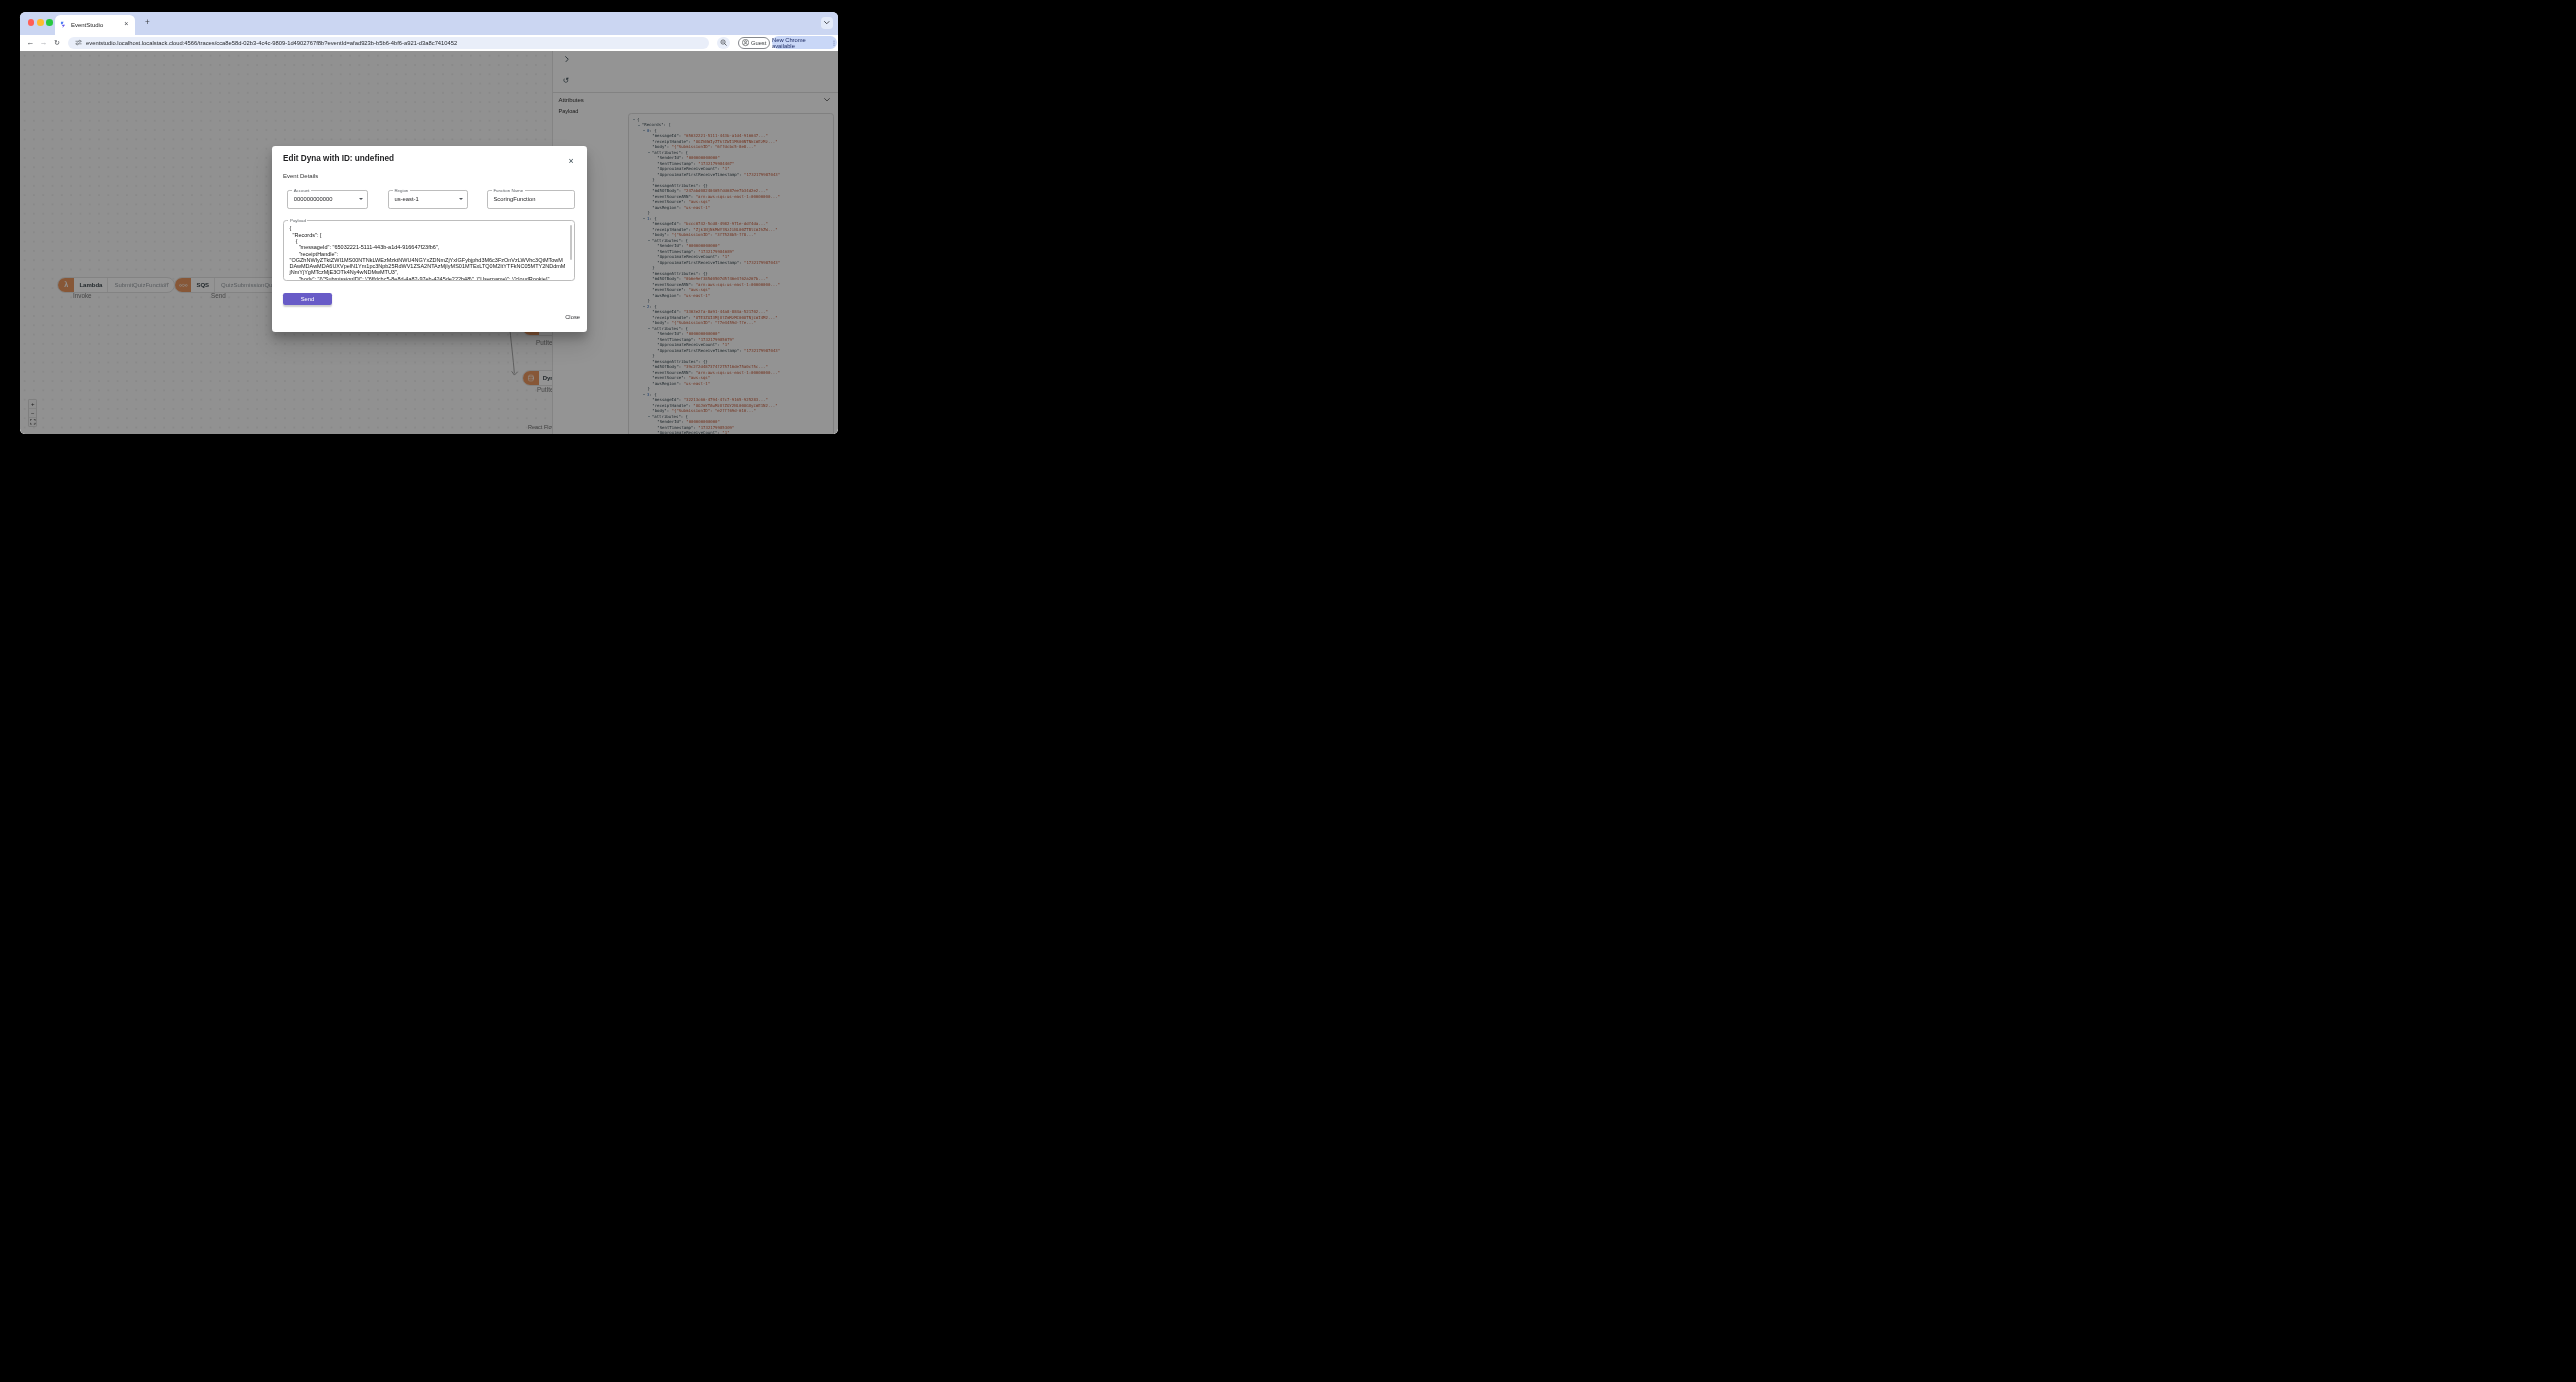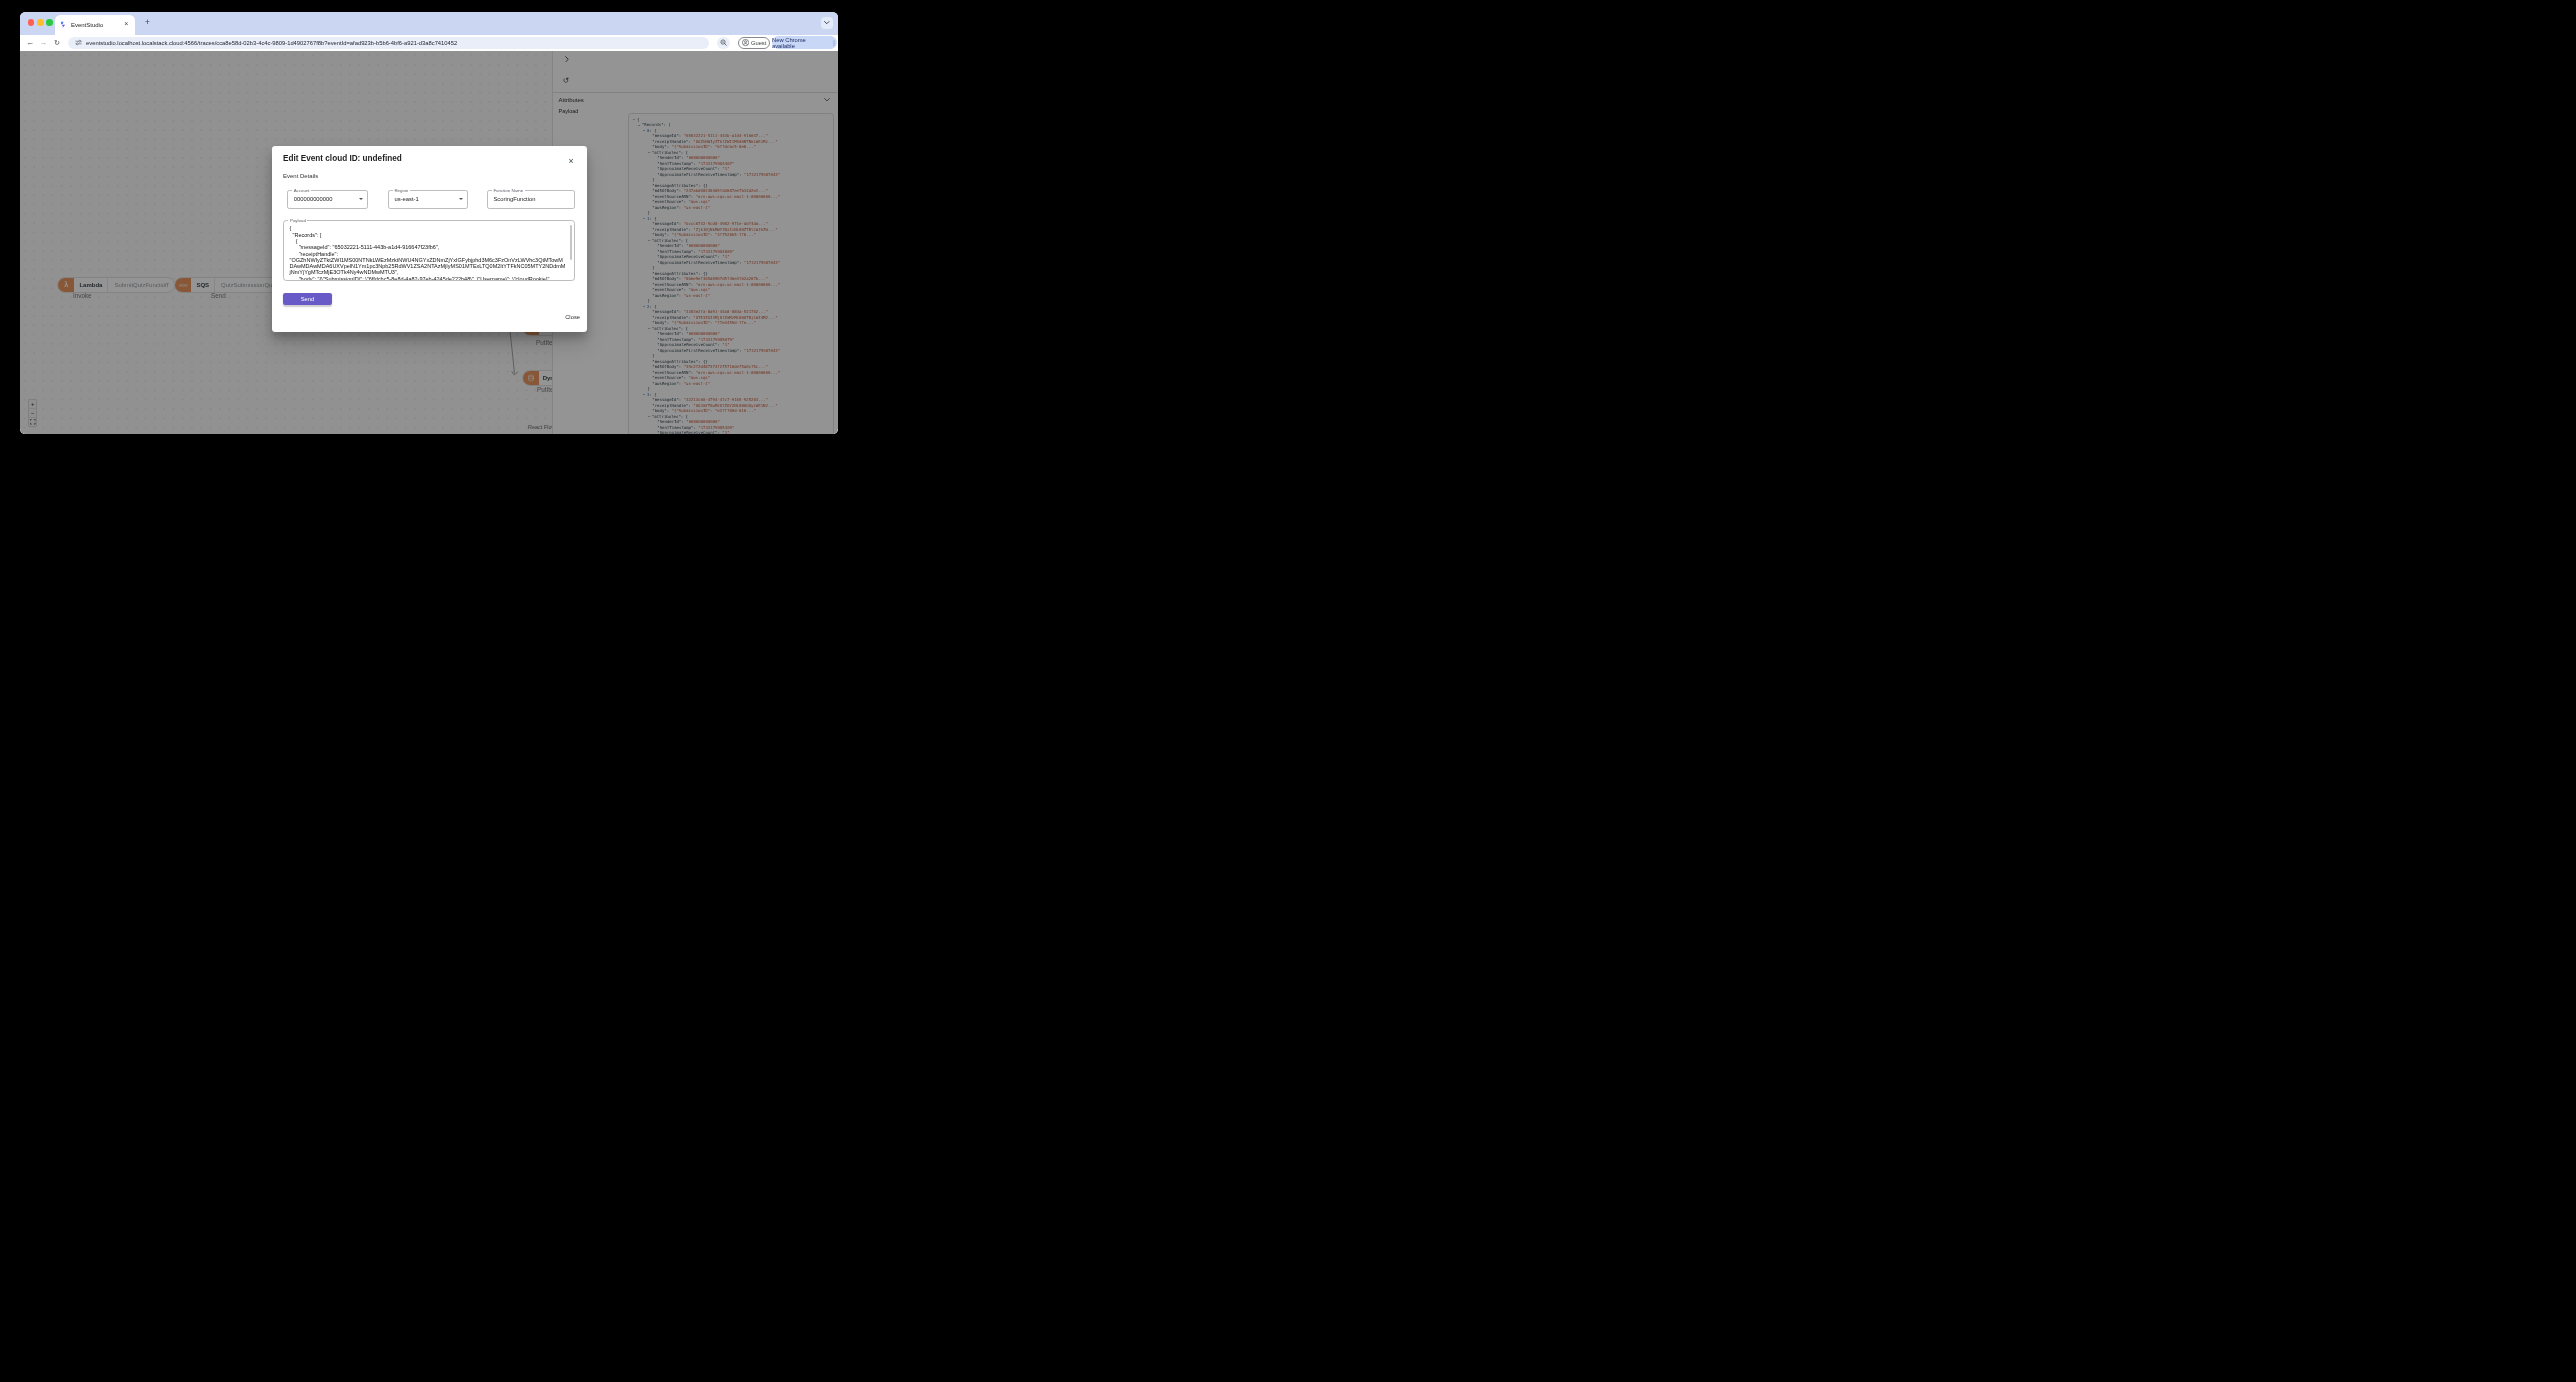--- a/index.html
+++ b/index.html
@@ -326,21 +326,21 @@
               <div class="jl" style="padding-left: 25px;"><span class="jk">"SenderId"</span><span class="jp">: </span><span class="js">"000000000000"</span></div>
               <div class="jl" style="padding-left: 25px;"><span class="jk">"SentTimestamp"</span><span class="jp">: </span><span class="js">"1732179985309"</span></div>
               <div class="jl" style="padding-left: 25px;"><span class="jk">"ApproximateReceiveCount"</span><span class="jp">: </span><span class="js">"1"</span></div>
             </div>
         </div>
       </div>
 
       <div class="overlay"></div>
 
       <div class="modal">
-        <div class="m-title">Edit Event cloud ID: undefined</div>
+        <div class="m-title">Edit Dyna with ID: undefined</div>
         <div class="m-close"></div>
         <div class="m-section">Event Details</div>
 
         <div class="fld account">
           <span class="fld-label">Account</span>
           <span class="fld-value">000000000000</span>
           <span class="fld-caret"></span>
         </div>
         <div class="fld region">
           <span class="fld-label">Region</span>

